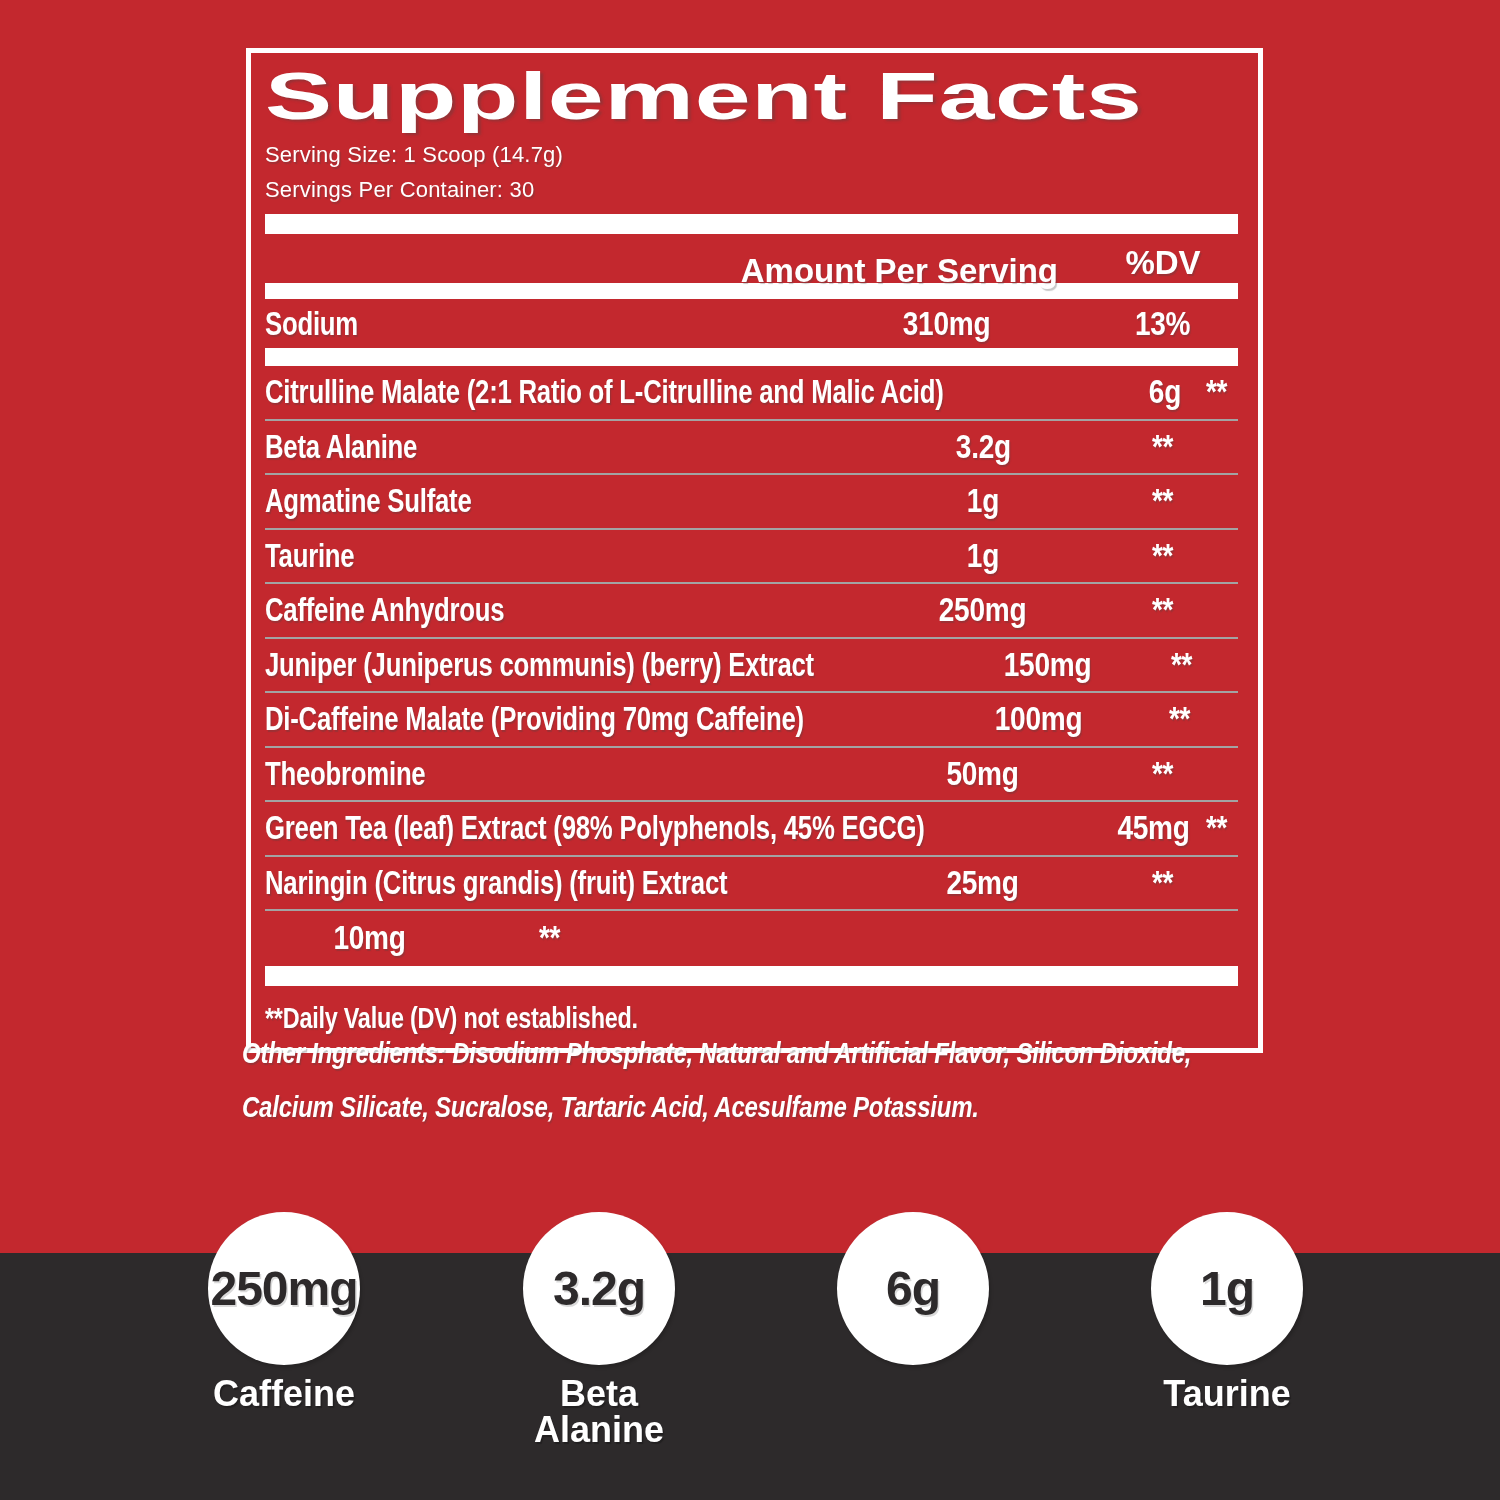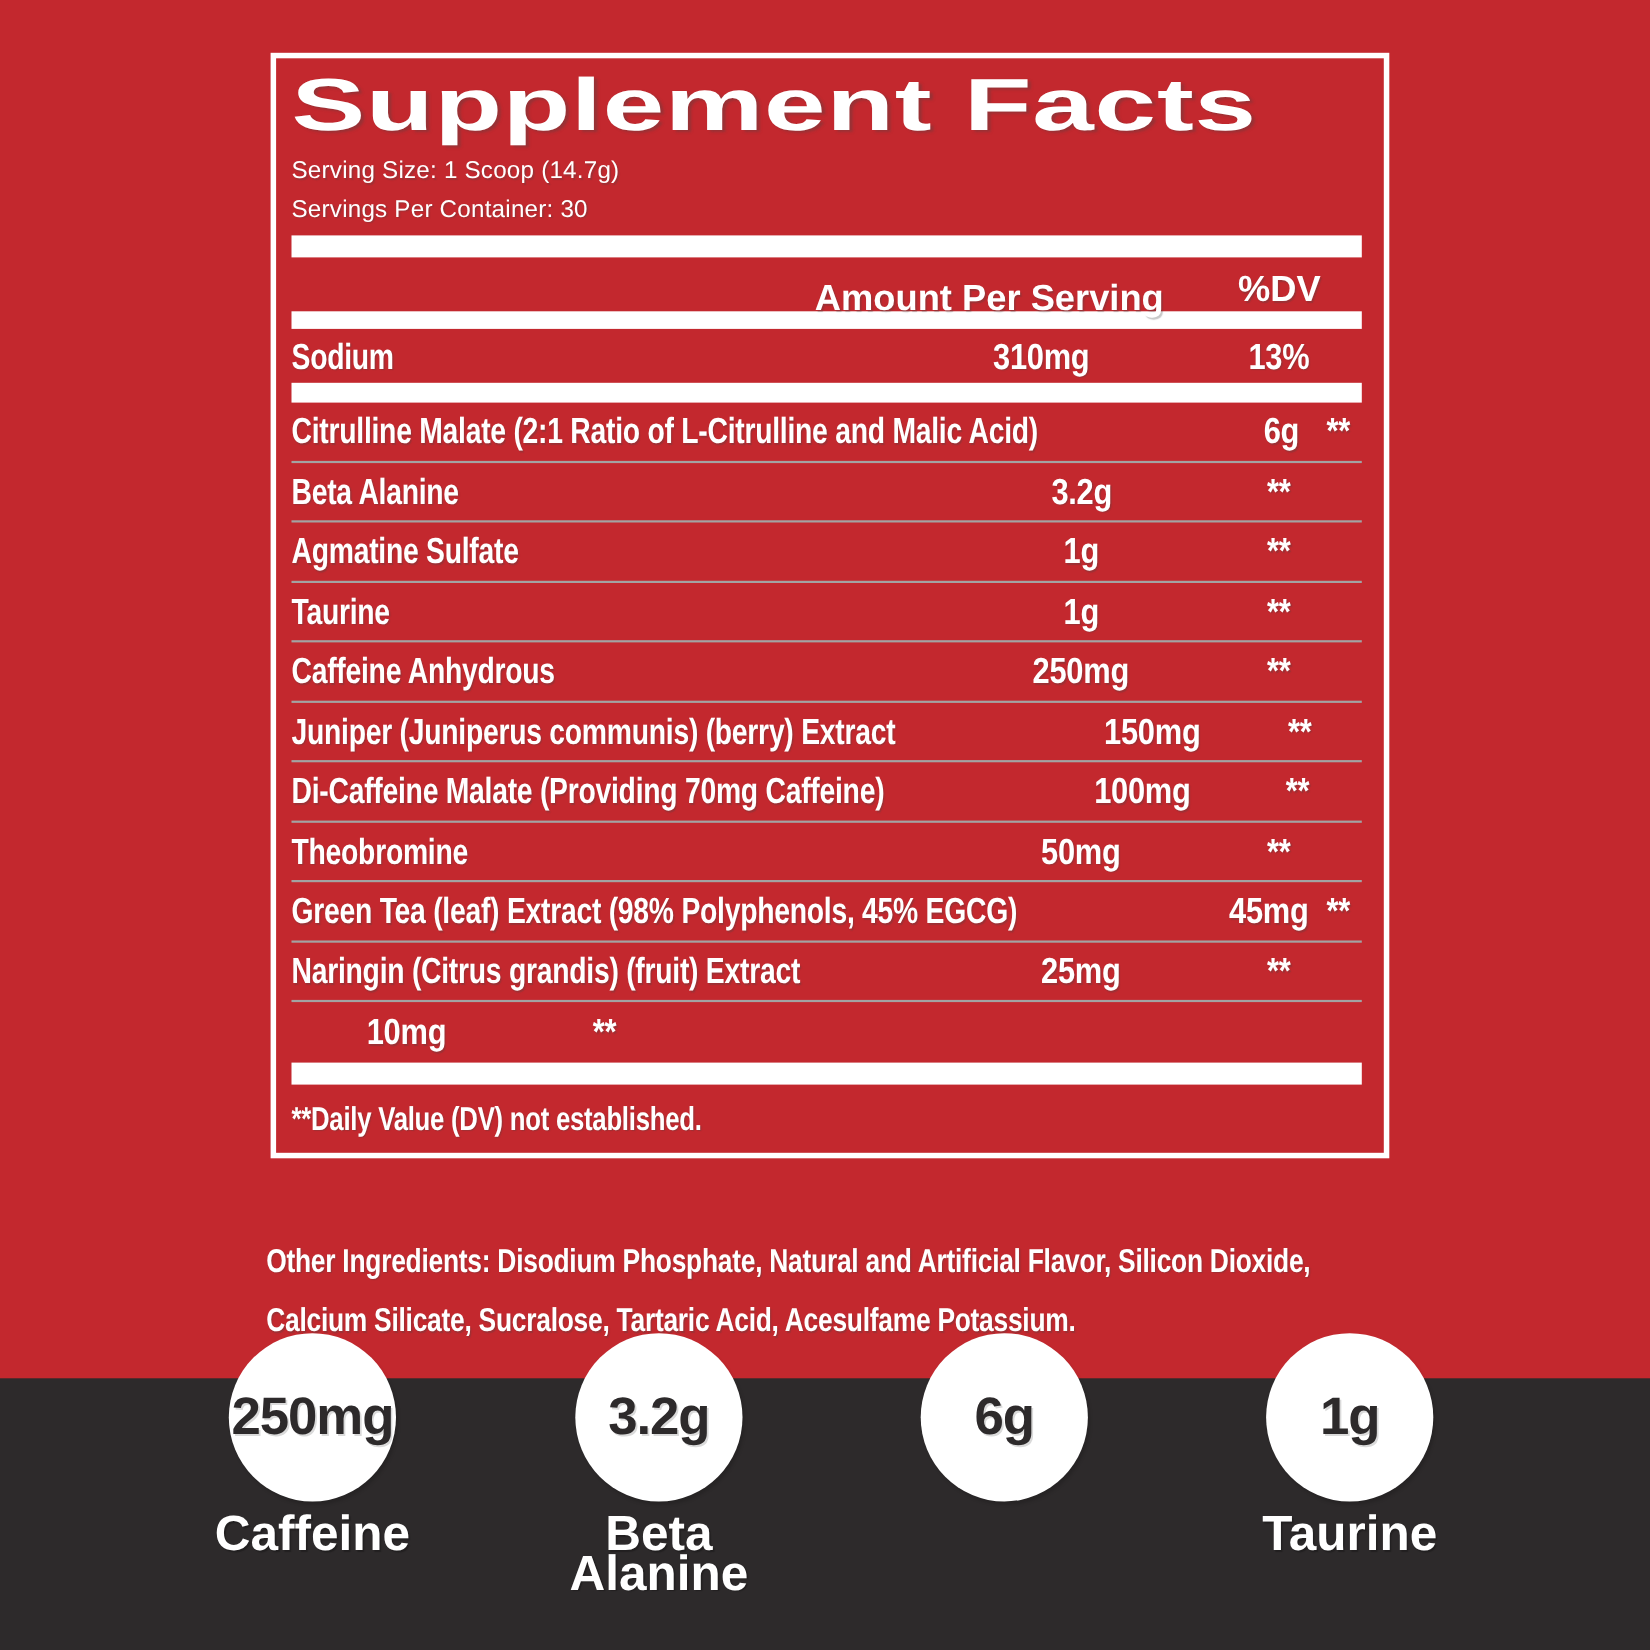--- a/index.html
+++ b/index.html
@@ -60,37 +60,37 @@
   }
   .cond-c{
     display:inline-block;font-size:33px;font-weight:700;letter-spacing:-.3px;
     transform:scaleX(0.85);transform-origin:center center;white-space:nowrap;
     text-shadow:1.5px 1.5px 1px rgba(70,70,70,.3);
   }
   .footnote{margin-top:10px;height:44px;display:flex;align-items:center;}
   .footnote .cond{font-size:30px;}
   
   .other-ing{
-    position:absolute;left:242px;top:1120px;width:1030px;color:#ffffff;
+    position:absolute;left:242px;top:1026px;width:1030px;color:#ffffff;font-style:italic;
   }
   .other-ing .oi-line{height:54px;display:flex;align-items:center;}
   .other-ing .cond{font-size:30px;transform:scaleX(0.8);}
   
   .hl-circle{
     position:absolute;top:1212px;width:152px;height:153px;border-radius:50%;
     background:#ffffff;display:flex;align-items:center;justify-content:center;
     box-shadow:2px 3px 3px rgba(0,0,0,.15);
   }
   .hl-value{
     font-size:48px;font-weight:700;color:#2d2a2b;letter-spacing:-1px;
     text-shadow:1.5px 1.5px 0 rgba(150,150,150,.35);
   }
   .hl-label{
     position:absolute;top:1376px;width:200px;text-align:center;
-    font-size:45px;font-weight:700;color:#ffffff;line-height:36px;
+    font-size:36px;font-weight:700;color:#ffffff;line-height:36px;
     text-shadow:1.5px 1.5px 1px rgba(0,0,0,.25);
   }
 </style>
 </head>
 <body>
 
 <div class="canvas">
   <div class="dark-strip"></div>
 
   <div class="facts-box">

